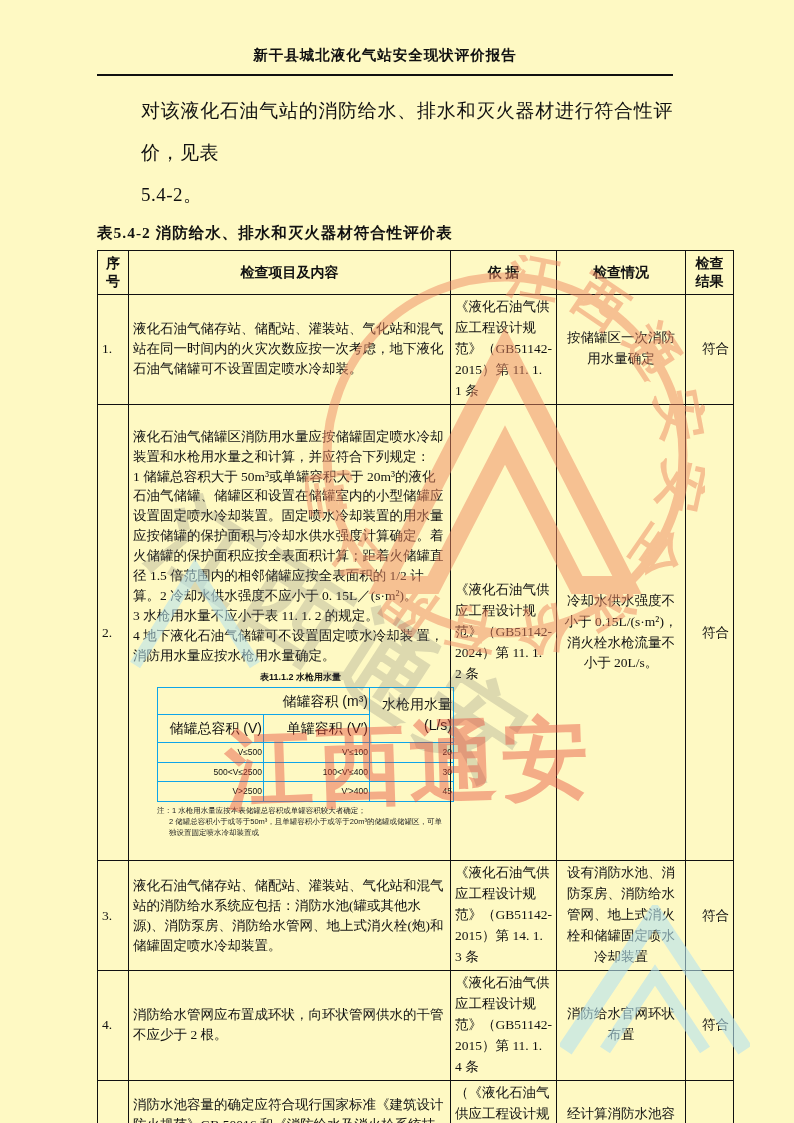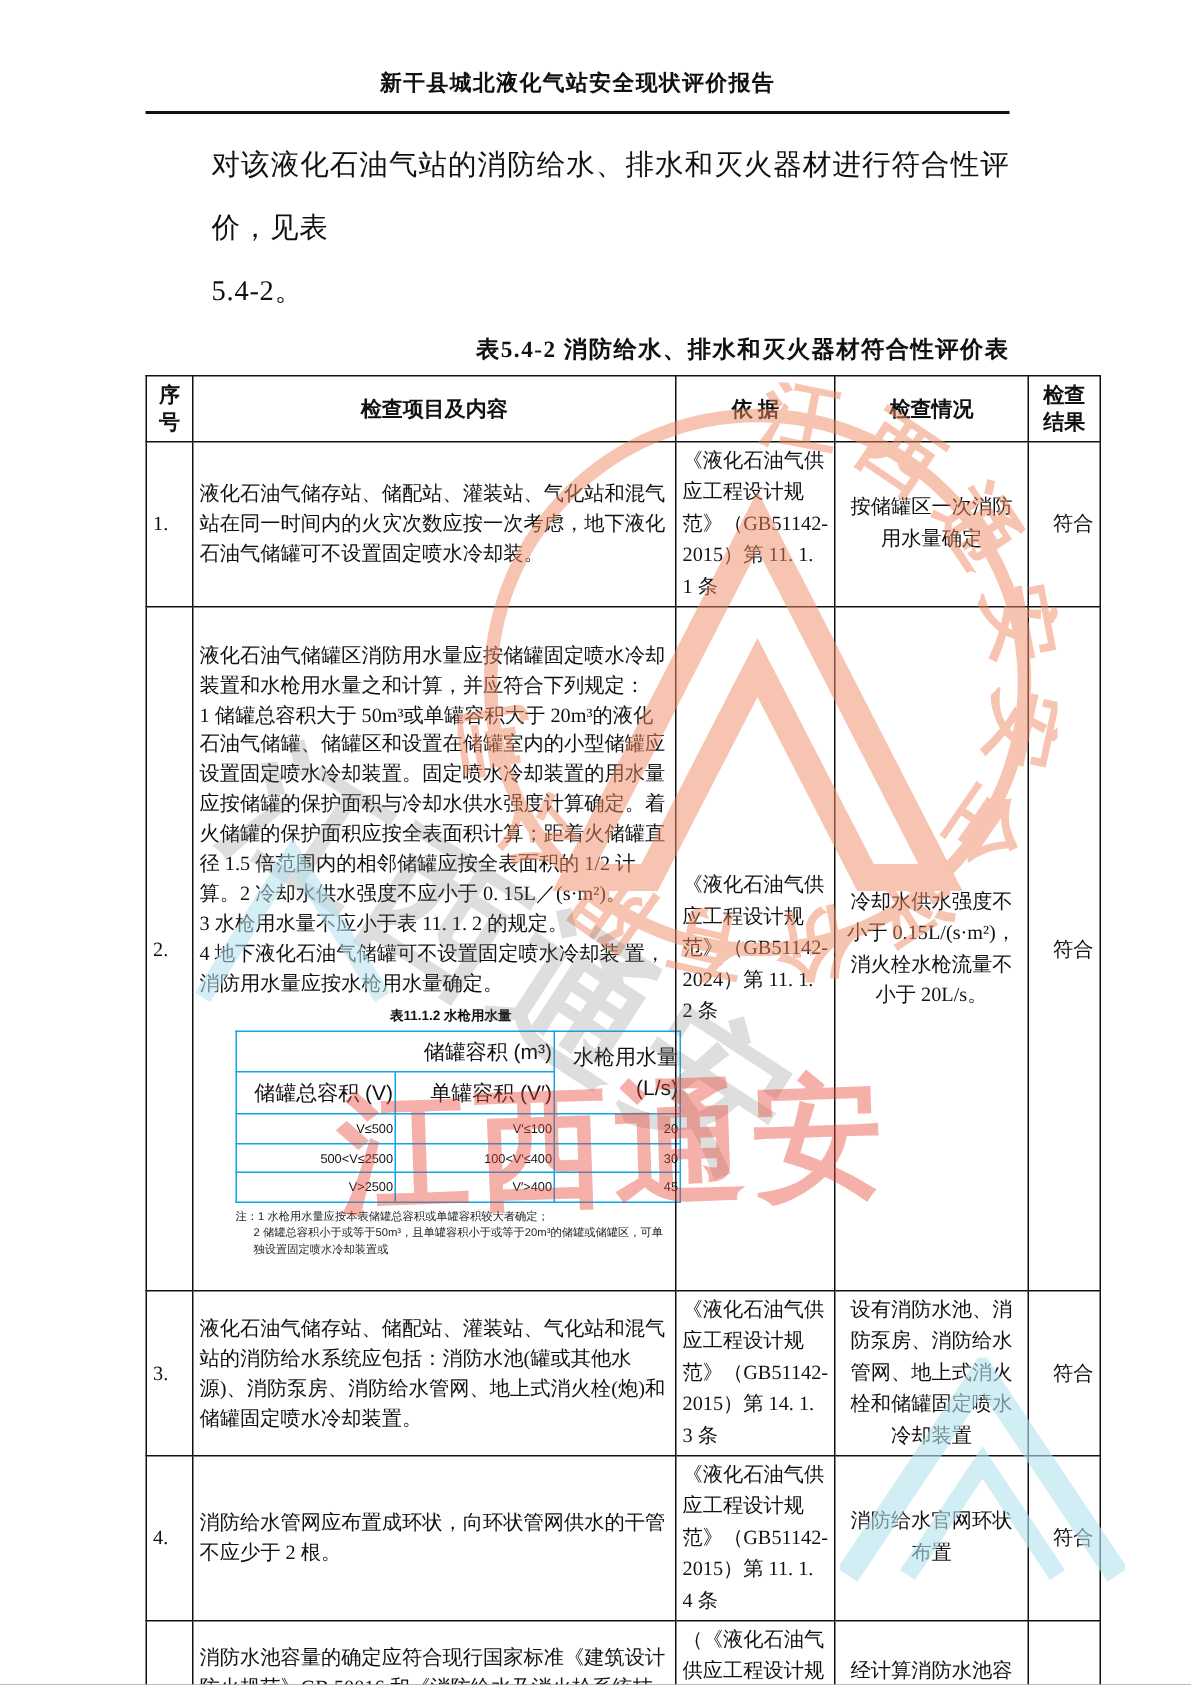--- a/index.html
+++ b/index.html
@@ -2,21 +2,21 @@
 <html><head>
 <meta charset="utf-8">
 <style>
   * { margin: 0; padding: 0; box-sizing: border-box; }
   html, body { background: #888; }
   .page {
     position: relative;
     width: 794px;
     height: 1123px;
     margin: 0 auto;
-    background: #ffffff;
+    background: #fef9c3;
     font-family: "Liberation Serif", "DejaVu Serif", serif;
     color: #111;
     overflow: hidden;
   }
   .content { position: relative; padding: 46px 60px 0 97px; width: 733px; }
 
   .doc-header {
     text-align: center;
     font-size: 14.5px;
     font-weight: bold;
@@ -29,21 +29,21 @@
     margin-top: 14px;
     font-size: 19px;
     line-height: 42px;
     text-align: justify;
     letter-spacing: 0.5px;
   }
 
   .table-title {
     margin-top: 7px;
     margin-bottom: 6px;
-    text-align: right;
+    text-align: left;
     font-size: 15.5px;
     font-weight: bold;
     letter-spacing: 1px;
   }
 
   table.main {
     border-collapse: collapse;
     width: 636px;
     table-layout: fixed;
     font-size: 13.5px;

